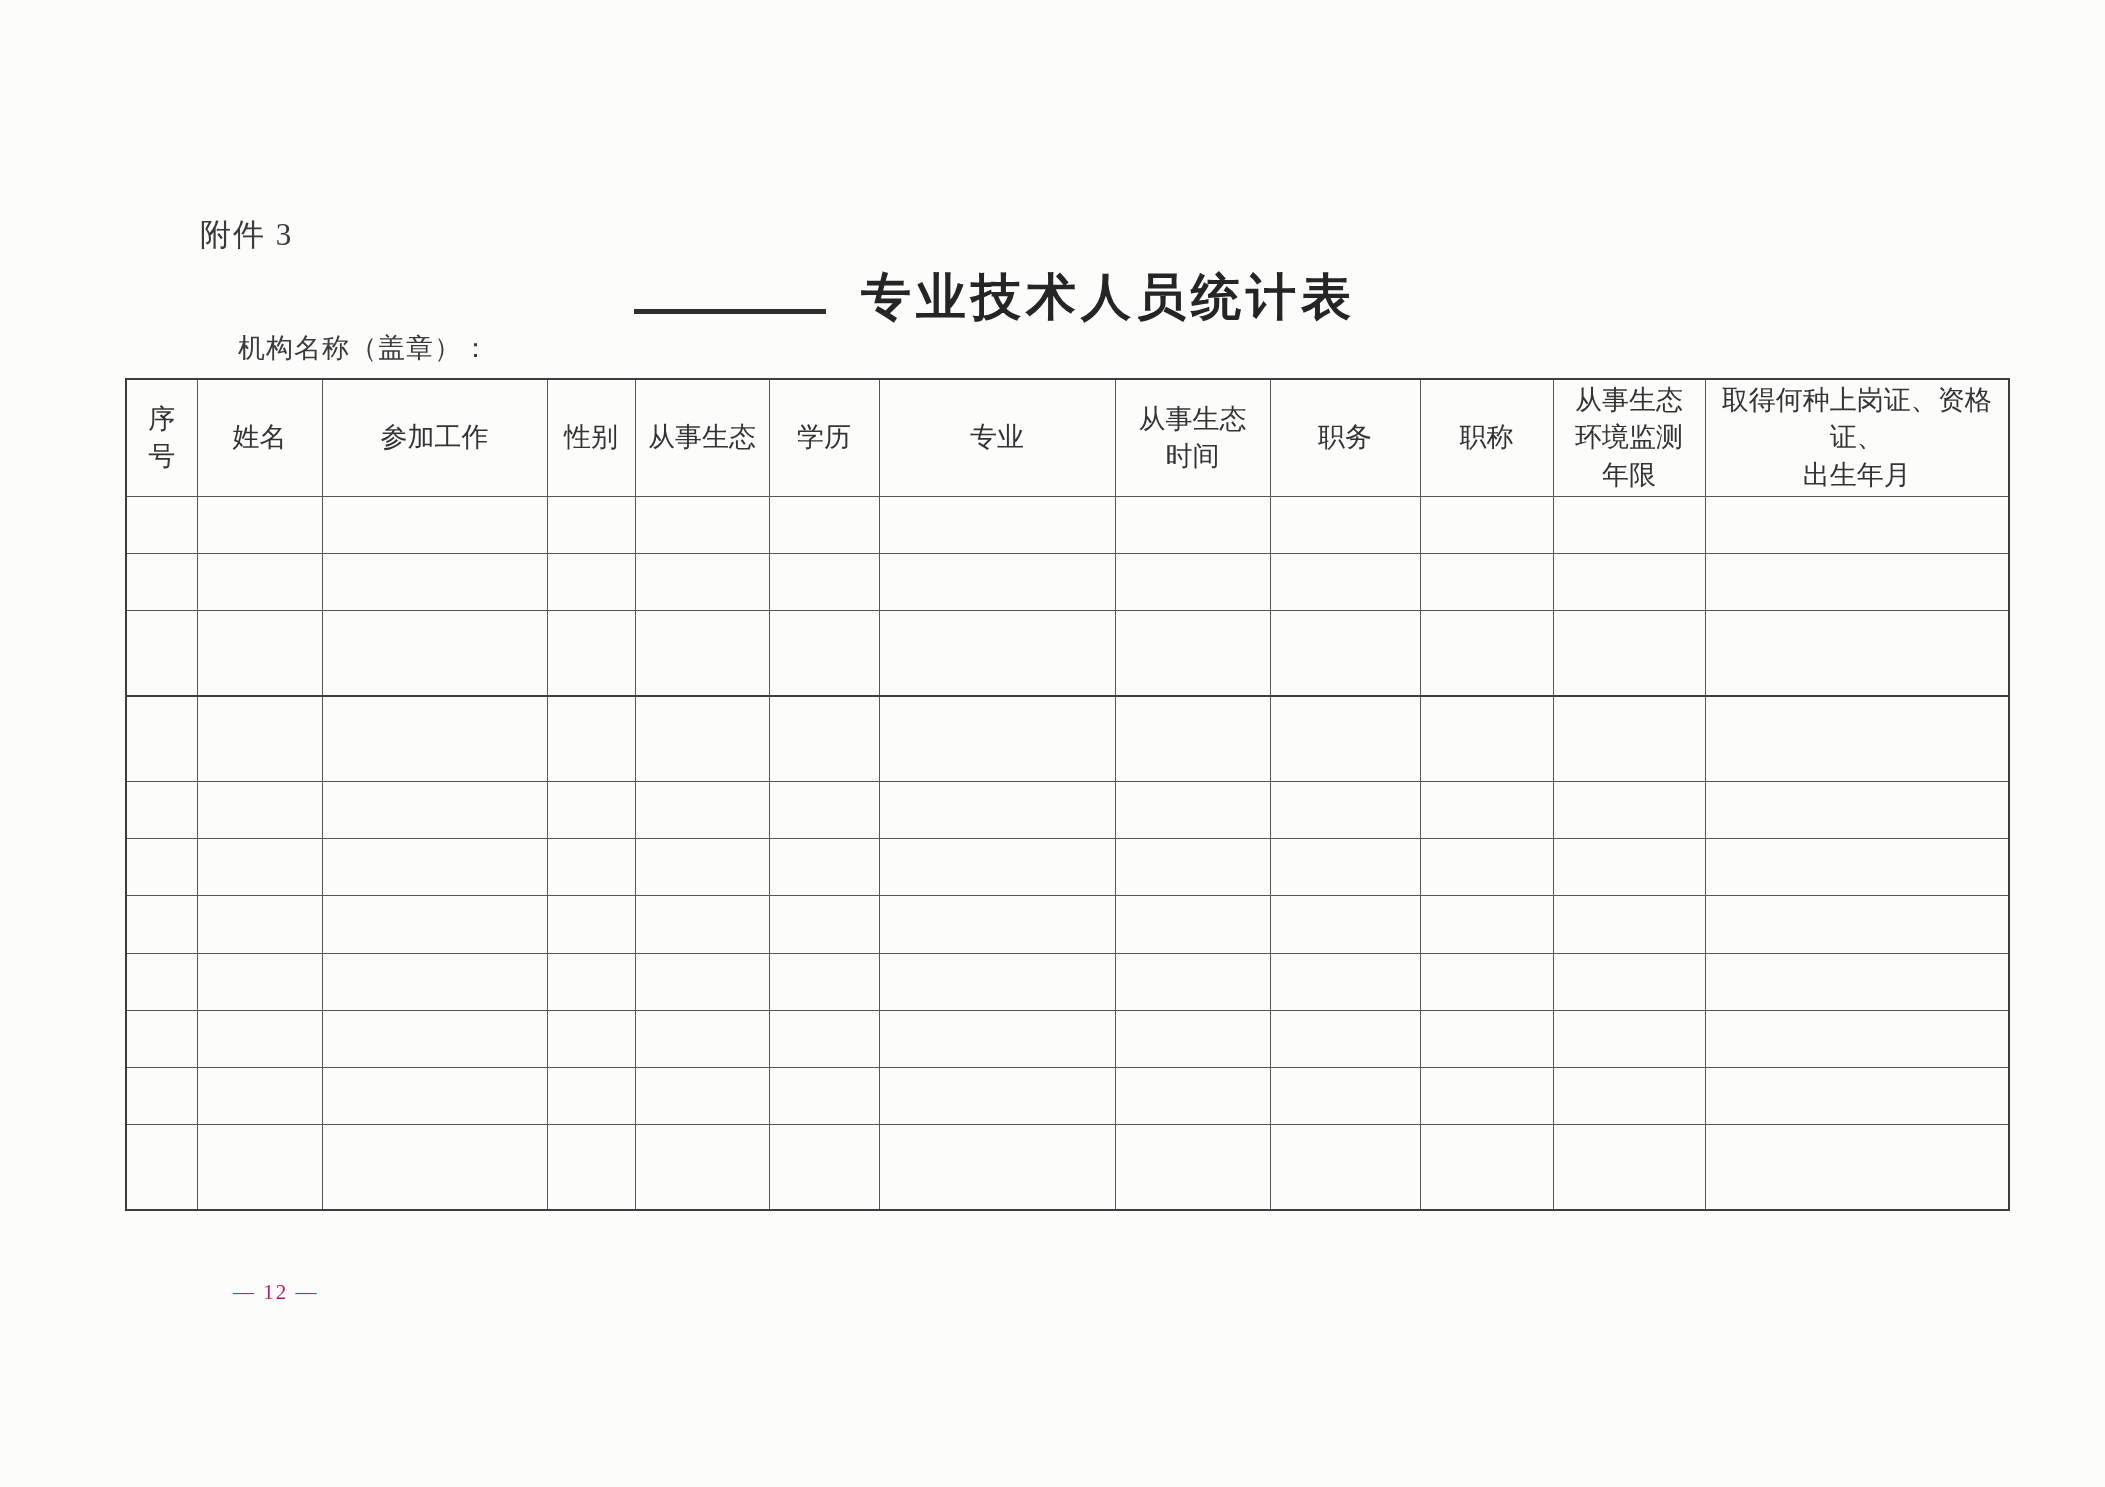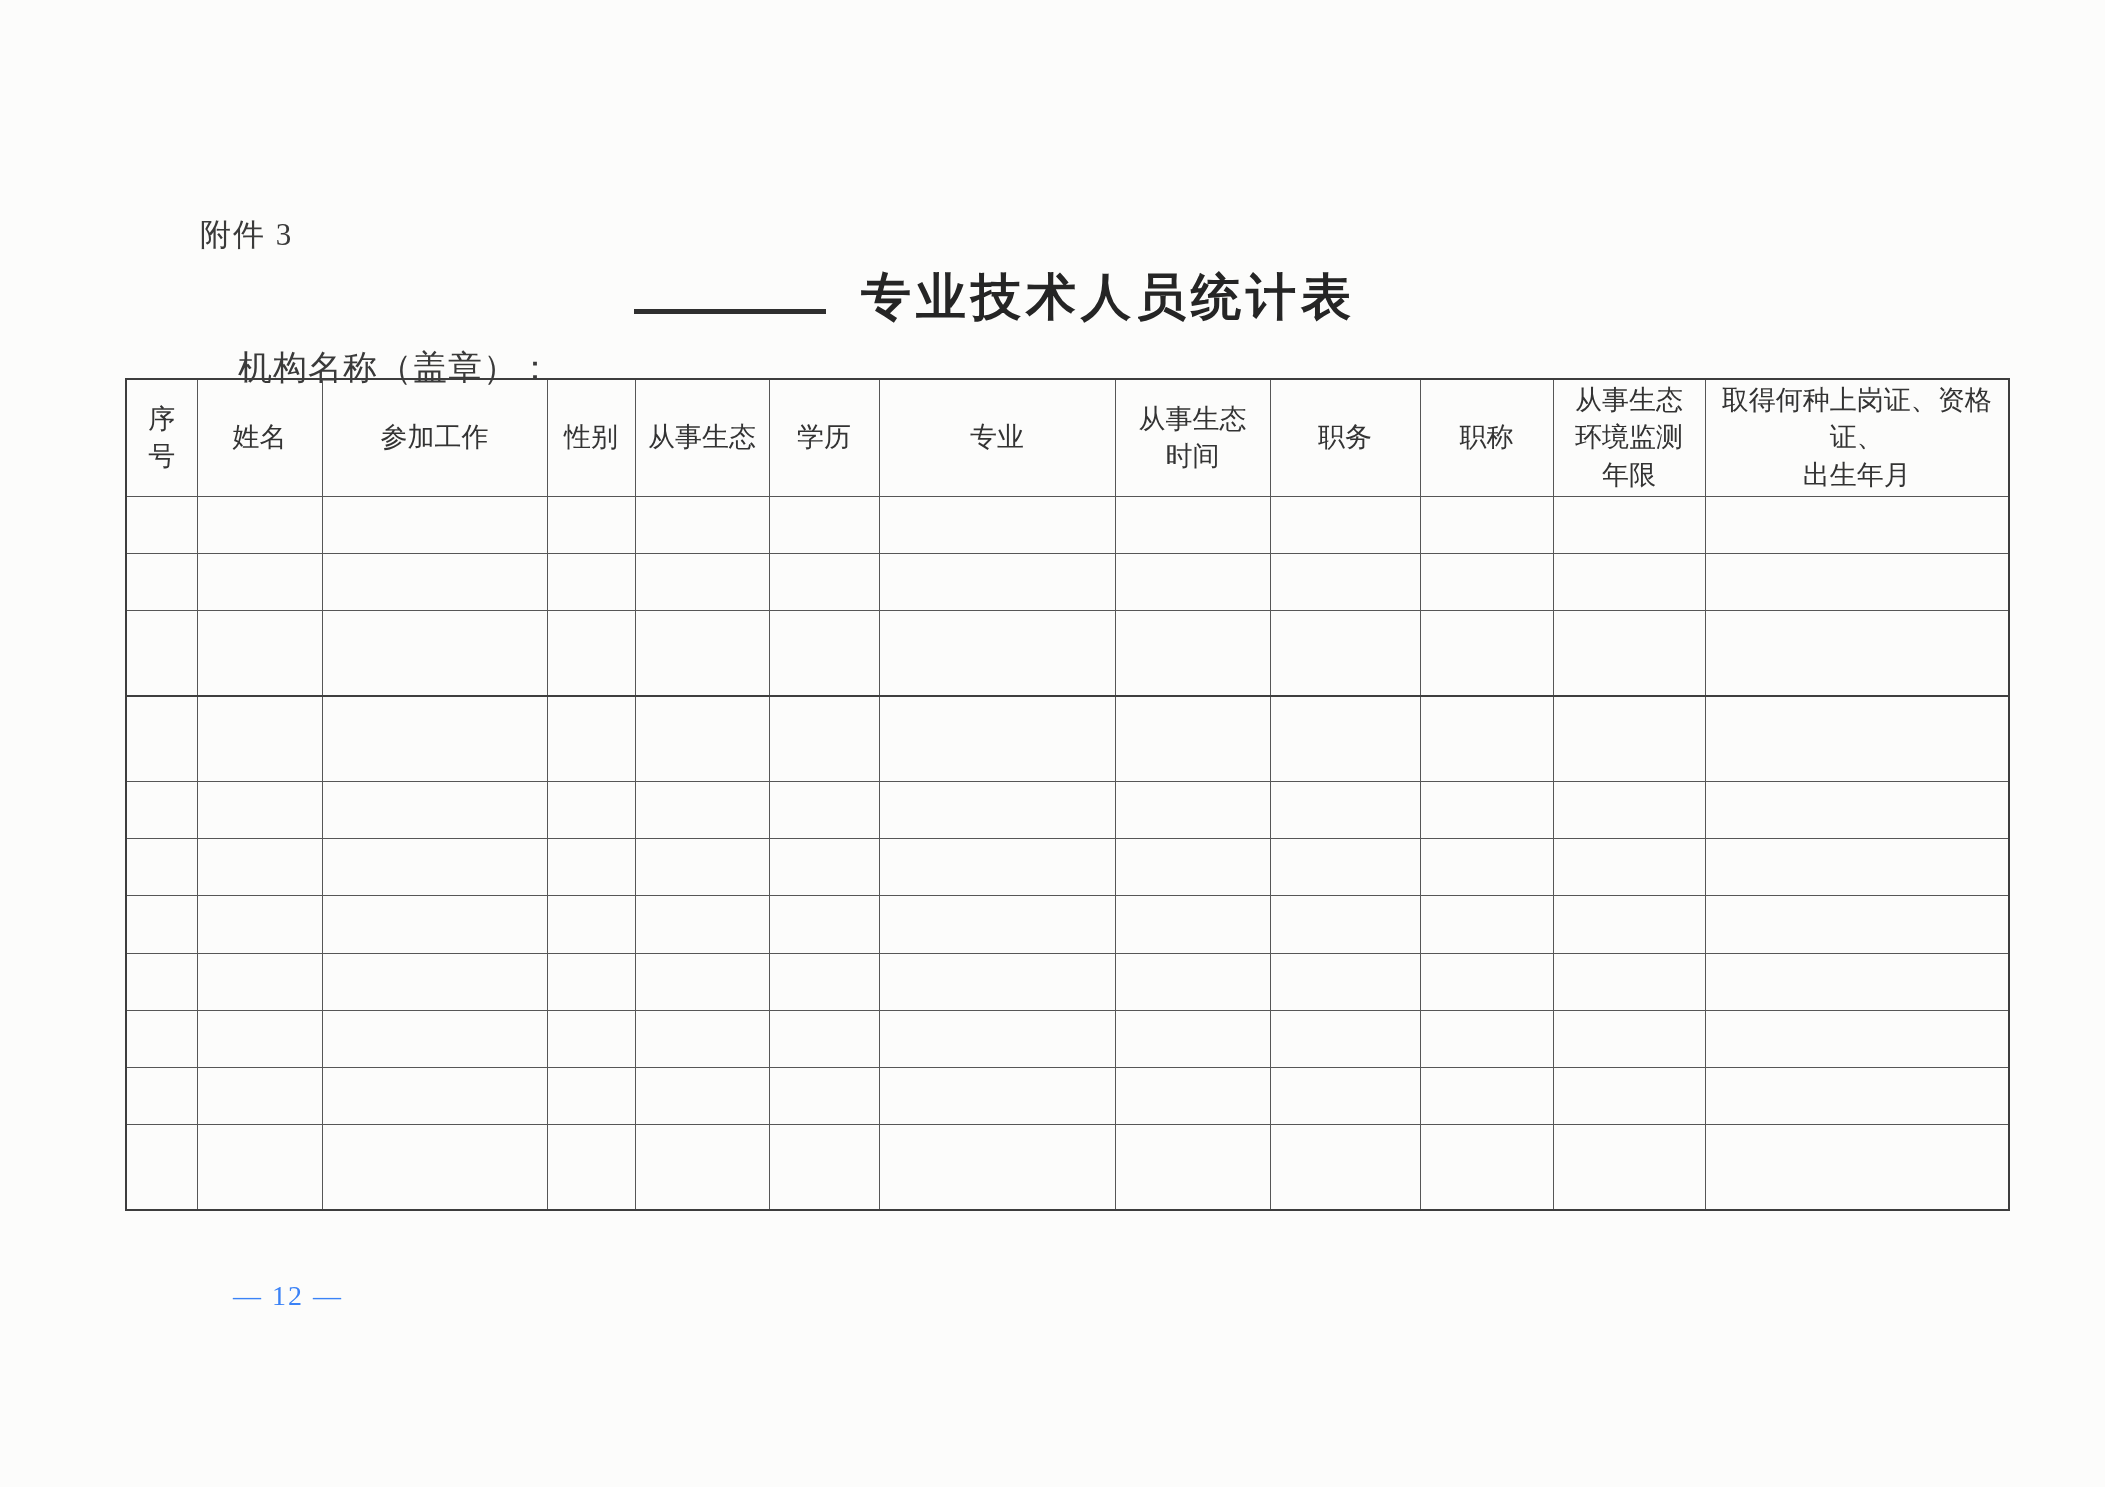--- a/index.html
+++ b/index.html
@@ -33,22 +33,22 @@
   .doc-title {
     font-size: 50px;
     font-weight: 700;
     letter-spacing: 5px;
     color: #252525;
     vertical-align: baseline;
     margin-left: 35px;
   }
   .org-label {
     position: absolute;
-    left: 238px; top: 345px;
-    font-size: 34px;
+    left: 238px; top: 330px;
+    font-size: 27px;
     letter-spacing: 1px;
     color: #3a3a3a;
   }
   table.personnel {
     position: absolute;
     left: 125px; top: 378px;
     width: 1883px; height: 833px;
     border-collapse: collapse;
     table-layout: fixed;
     background: transparent;
@@ -69,22 +69,22 @@
     padding: 2px 6px;
   }
   table.personnel td {
     font-size: 26px;
     color: #333333;
   }
   table.personnel tbody tr.thick-bottom td { border-bottom: 2px solid #3f3f3f; }
   .page-number {
     position: absolute;
     left: 233px; top: 1280px;
-    font-size: 28px;
-    color: #3b82f6;
+    font-size: 21px;
+    color: #be185d;
     letter-spacing: 2px;
     white-space: nowrap;
   }
 </style>
 </head>
 <body>
 
 <div class="attachment-label">附件 3</div>
 
 <div class="title-row">

